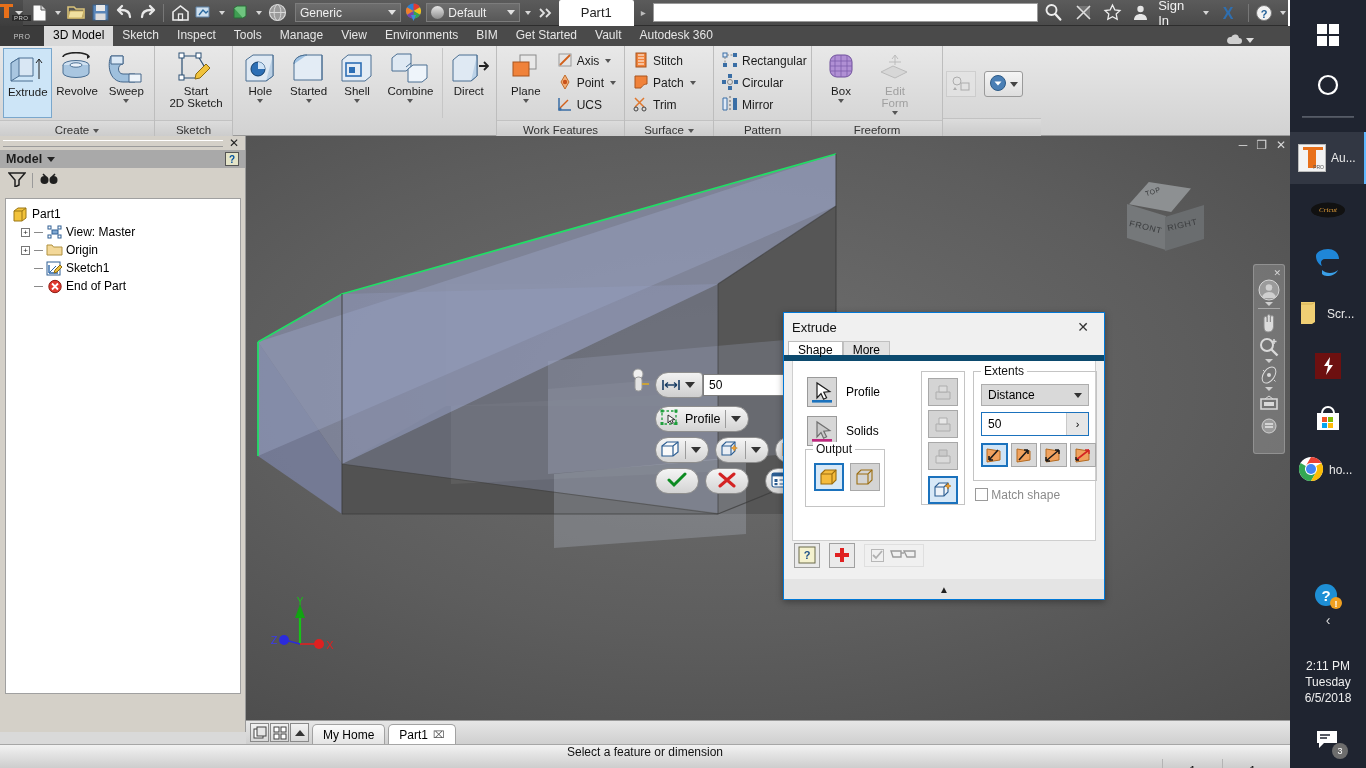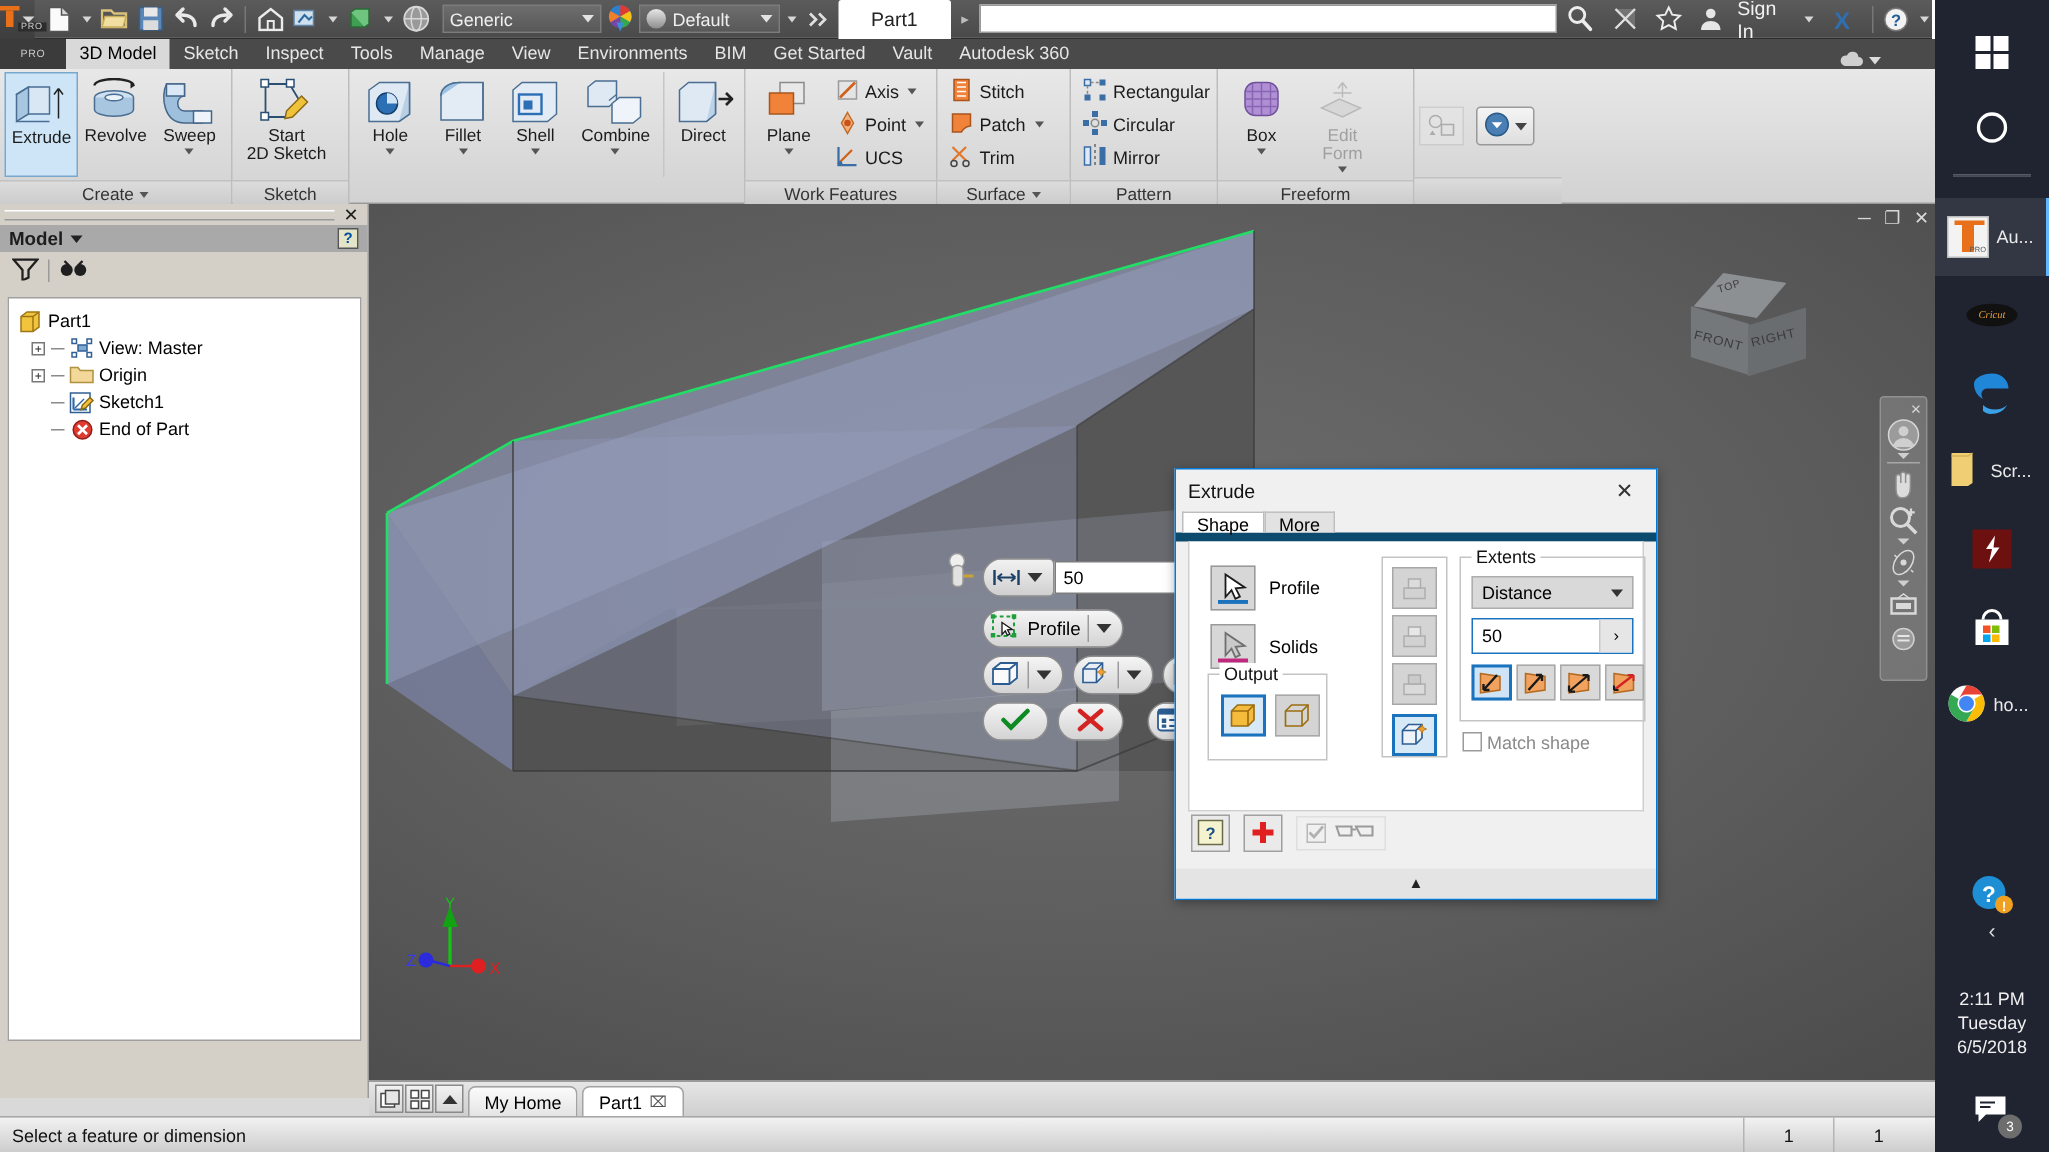--- a/index.html
+++ b/index.html
@@ -178,21 +178,21 @@
   
   .doctabs{ position:absolute; left:246px; top:720px; width:1044px; height:24px;
     background:linear-gradient(#e6e6e6,#cfcfcf); border-top:1px solid #9a9a9a; display:flex; align-items:flex-end; padding-left:4px;}
   .dtbtn{ width:19px;height:19px;border:1px solid #8a8a8a;background:linear-gradient(#f2f2f2,#d8d8d8);
     display:flex;align-items:center;justify-content:center;margin-bottom:2px;}
   .filetab{ height:20px; background:linear-gradient(#fbfbfb,#e4e4e4); border:1px solid #a2a2a2; border-bottom:none;
      display:flex;align-items:center;padding:0 10px;font-size:12px;border-radius:5px 5px 0 0;margin-left:3px;gap:5px;}
   .filetab.active{ background:#fff;}
   .statusbar{ position:absolute; left:0; top:744px; width:1290px; height:24px;
     background:linear-gradient(#f2f2f2,#cdcdcd); border-top:1px solid #a6a6a6;
-    display:flex; align-items:center; padding:0 8px; font-size:12px; color:#111;}
+    display:flex; align-items:center; padding:0 8px; font-size:12px; color:#111;flex-direction:column;}
   .st-cell{ width:60px; text-align:center; border-left:1px solid #b4b4b4; height:24px; line-height:24px;}
 
   
   .taskbar{ position:absolute; left:1290px; top:0; width:76px; height:768px; background:#1f2430;}
   .tb-top{ display:flex; flex-direction:column; align-items:center; padding-top:10px; }
   .tb-ico{ width:76px; height:50px; display:flex; align-items:center; justify-content:center; position:relative;}
   .tb-item{ width:76px; height:52px; display:flex; align-items:center; gap:5px; padding-left:8px; color:#e9e9e9; font-size:12px;}
   .tb-item.run{ background:#323743; border-right:2px solid #5fb8ff;}
   .tb-sep{ width:52px; height:0; border-top:1px solid #555b67; border-bottom:1px solid #4a4f59; margin:6px auto;}
   .tb-clock{ position:absolute; bottom:62px; width:76px; text-align:center; color:#f0f0f0; font-size:12px; line-height:16px;}
@@ -427,21 +427,21 @@
           <span>Sweep</span>
           <span class="cd"></span>
         </div>
       </div>
       <div class="ptitle">
         <span>Create</span><i class="dn"></i>
       </div>
     </div>
 
     <div class="rpanel" style="width:78px">
-      <div class="body" style="justify-content:flex-start">
+      <div class="body" style="justify-content:flex-end">
         <div class="bigbtn" style="width:66px">
           <span class="ico">
             <svg width="40" height="32" viewBox="0 0 40 32">
                 <path d="M6 4h16l6 10-6 12H6z" fill="none" stroke="#2b4f72" stroke-width="1.2"></path>
                 <rect x="3" y="1" width="5" height="5" fill="#fff" stroke="#2b4f72"></rect>
                 <rect x="20" y="1" width="5" height="5" fill="#fff" stroke="#2b4f72"></rect>
                 <rect x="3" y="23" width="5" height="5" fill="#fff" stroke="#2b4f72"></rect>
                 <path d="M20 22l10-10 4 4-10 10-5 1z" fill="#f0c23c" stroke="#8b6a12"></path>
               </svg>
           </span>
@@ -468,21 +468,21 @@
           <span class="cd"></span>
         </div>
         <div class="bigbtn">
           <span class="ico">
             <svg width="40" height="32" viewBox="0 0 40 32">
                 <path d="M5 28V12C5 6 11 3 18 3h15v25z" fill="#e3ecf5" stroke="#4a6e92"></path>
                 <path d="M18 3c-7 0-13 3-13 9" fill="#9fc2e2" stroke="#4a6e92"></path>
                 <path d="M33 3v25" stroke="#4a6e92"></path>
               </svg>
           </span>
-          <span>Fillet</span>
+          <span>Started</span>
           <span class="cd"></span>
         </div>
         <div class="bigbtn">
           <span class="ico">
             <svg width="40" height="32" viewBox="0 0 40 32">
                 <path d="M5 8l6-5h23v21l-6 5H5z" fill="#e3ecf5" stroke="#4a6e92"></path>
                 <rect x="9" y="11" width="15" height="13" fill="none" stroke="#2d6fb5" stroke-width="1.6"></rect>
                 <rect x="12" y="15" width="6" height="6" fill="#2d6fb5"></rect>
               </svg>
           </span>

